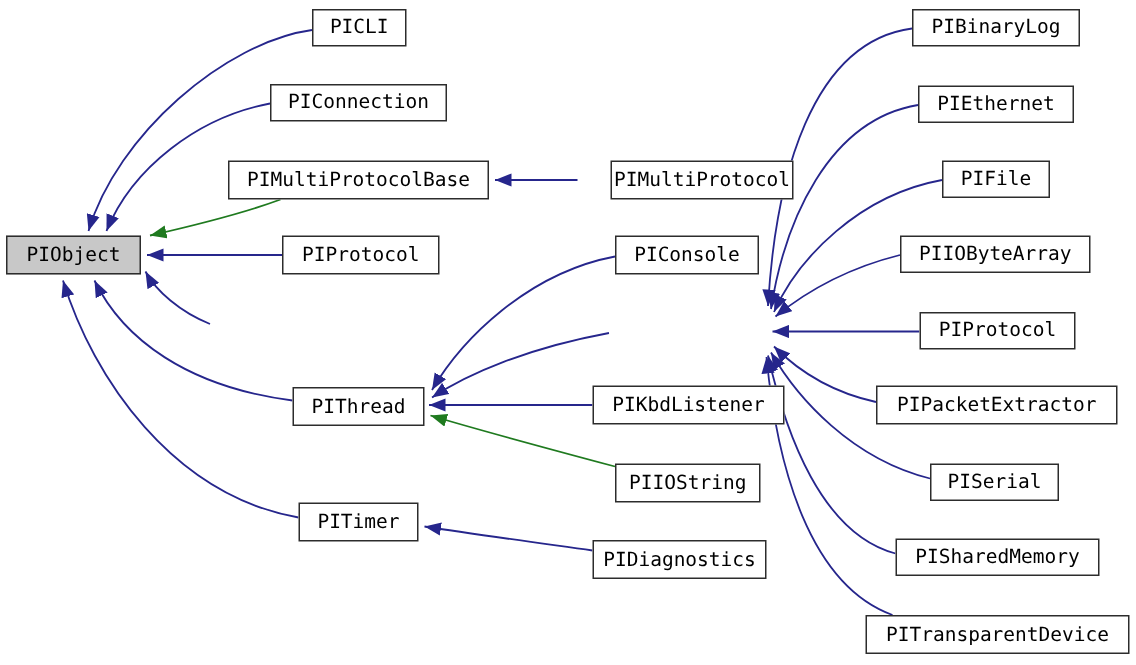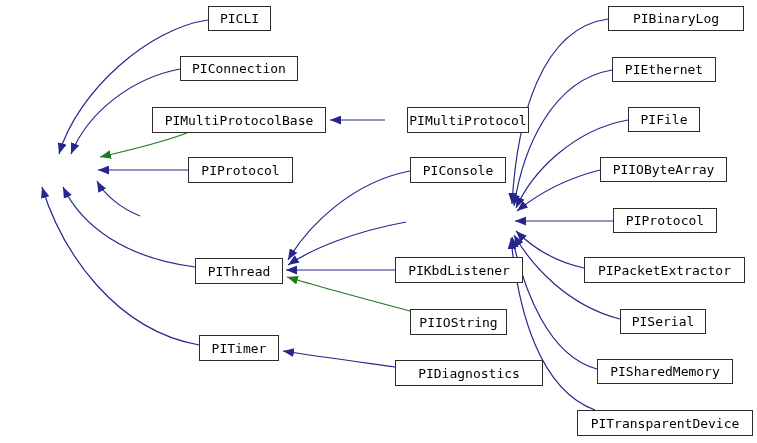--- a/index.html
+++ b/index.html
@@ -75,29 +75,30 @@
     <path class="edge-public" d="M 613,221 L 515,221" marker-end="url(#arrow-public)"></path>
     <path class="edge-public" d="M 584,268 C 552,261 531,246 516,231" marker-end="url(#arrow-public)"></path>
     <path class="edge-public" d="M 620,319 C 568,306 532,266 514,235" marker-end="url(#arrow-public)"></path>
     <path class="edge-public" d="M 597,369 C 548,356 524,290 512,237" marker-end="url(#arrow-public)"></path>
     <path class="edge-public" d="M 595,410 C 540,390 518,312 511,238" marker-end="url(#arrow-public)"></path>
   </svg>
 
   <div class="node" style="left:208px;top:6px;width:63px;height:25px">PICLI</div>
   <div class="node" style="left:180px;top:56px;width:118px;height:25px">PIConnection</div>
   <div class="node" style="left:152px;top:107px;width:174px;height:26px">PIMultiProtocolBase</div>
+  <div class="node selected" style="left:4px;top:157px;width:90px;height:26px">PIObject</div>
   <div class="node" style="left:188px;top:157px;width:105px;height:26px">PIProtocol</div>
   <div class="node" style="left:195px;top:258px;width:88px;height:26px">PIThread</div>
   <div class="node" style="left:199px;top:335px;width:80px;height:26px">PITimer</div>
   <div class="node" style="left:407px;top:107px;width:122px;height:26px">PIMultiProtocol</div>
   <div class="node" style="left:410px;top:157px;width:96px;height:26px">PIConsole</div>
   <div class="node" style="left:395px;top:257px;width:128px;height:26px">PIKbdListener</div>
   <div class="node" style="left:410px;top:309px;width:97px;height:26px">PIIOString</div>
-  <div class="node" style="left:395px;top:360px;width:148px;height:26px">PIDiagnostics</div>
-  <div class="node" style="left:608px;top:6px;width:136px;height:25px">PIBinaryLog</div>
+  <div class="node" style="left:395px;top:360px;width:116px;height:26px">PIDiagnostics</div>
+  <div class="node" style="left:608px;top:6px;width:112px;height:25px">PIBinaryLog</div>
   <div class="node" style="left:612px;top:57px;width:104px;height:25px">PIEthernet</div>
   <div class="node" style="left:628px;top:107px;width:72px;height:25px">PIFile</div>
   <div class="node" style="left:600px;top:157px;width:127px;height:25px">PIIOByteArray</div>
   <div class="node" style="left:613px;top:208px;width:104px;height:25px">PIProtocol</div>
   <div class="node" style="left:584px;top:257px;width:161px;height:26px">PIPacketExtractor</div>
   <div class="node" style="left:620px;top:309px;width:86px;height:25px">PISerial</div>
   <div class="node" style="left:597px;top:359px;width:136px;height:25px">PISharedMemory</div>
   <div class="node" style="left:577px;top:410px;width:176px;height:26px">PITransparentDevice</div>
 
 </div>

